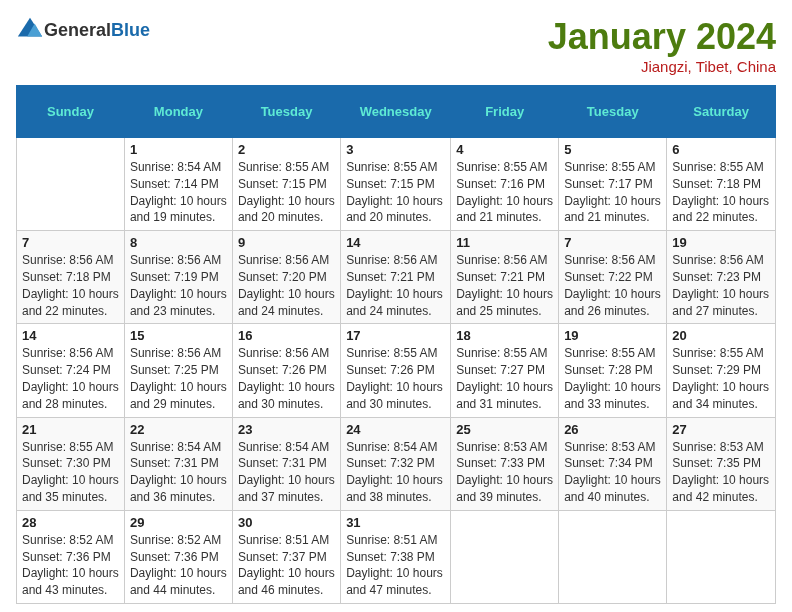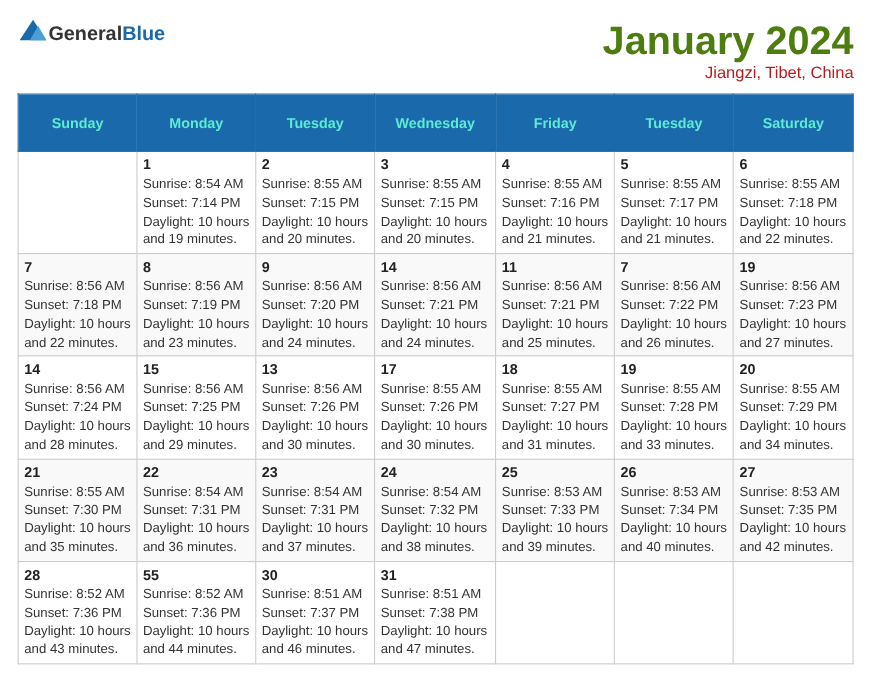--- a/index.html
+++ b/index.html
@@ -227,21 +227,21 @@
 and 28 minutes.</div>
         </td>
         <td>
           <span class="day-number">15</span>
           <div class="day-info" style="white-space: pre-line;">Sunrise: 8:56 AM
 Sunset: 7:25 PM
 Daylight: 10 hours
 and 29 minutes.</div>
         </td>
         <td>
-          <span class="day-number">13</span>
+          <span class="day-number">16</span>
           <div class="day-info" style="white-space: pre-line;">Sunrise: 8:56 AM
 Sunset: 7:26 PM
 Daylight: 10 hours
 and 30 minutes.</div>
         </td>
         <td>
           <span class="day-number">17</span>
           <div class="day-info" style="white-space: pre-line;">Sunrise: 8:55 AM
 Sunset: 7:26 PM
 Daylight: 10 hours
@@ -322,21 +322,21 @@
       </tr>
       <tr>
         <td>
           <span class="day-number">28</span>
           <div class="day-info" style="white-space: pre-line;">Sunrise: 8:52 AM
 Sunset: 7:36 PM
 Daylight: 10 hours
 and 43 minutes.</div>
         </td>
         <td>
-          <span class="day-number">55</span>
+          <span class="day-number">29</span>
           <div class="day-info" style="white-space: pre-line;">Sunrise: 8:52 AM
 Sunset: 7:36 PM
 Daylight: 10 hours
 and 44 minutes.</div>
         </td>
         <td>
           <span class="day-number">30</span>
           <div class="day-info" style="white-space: pre-line;">Sunrise: 8:51 AM
 Sunset: 7:37 PM
 Daylight: 10 hours

